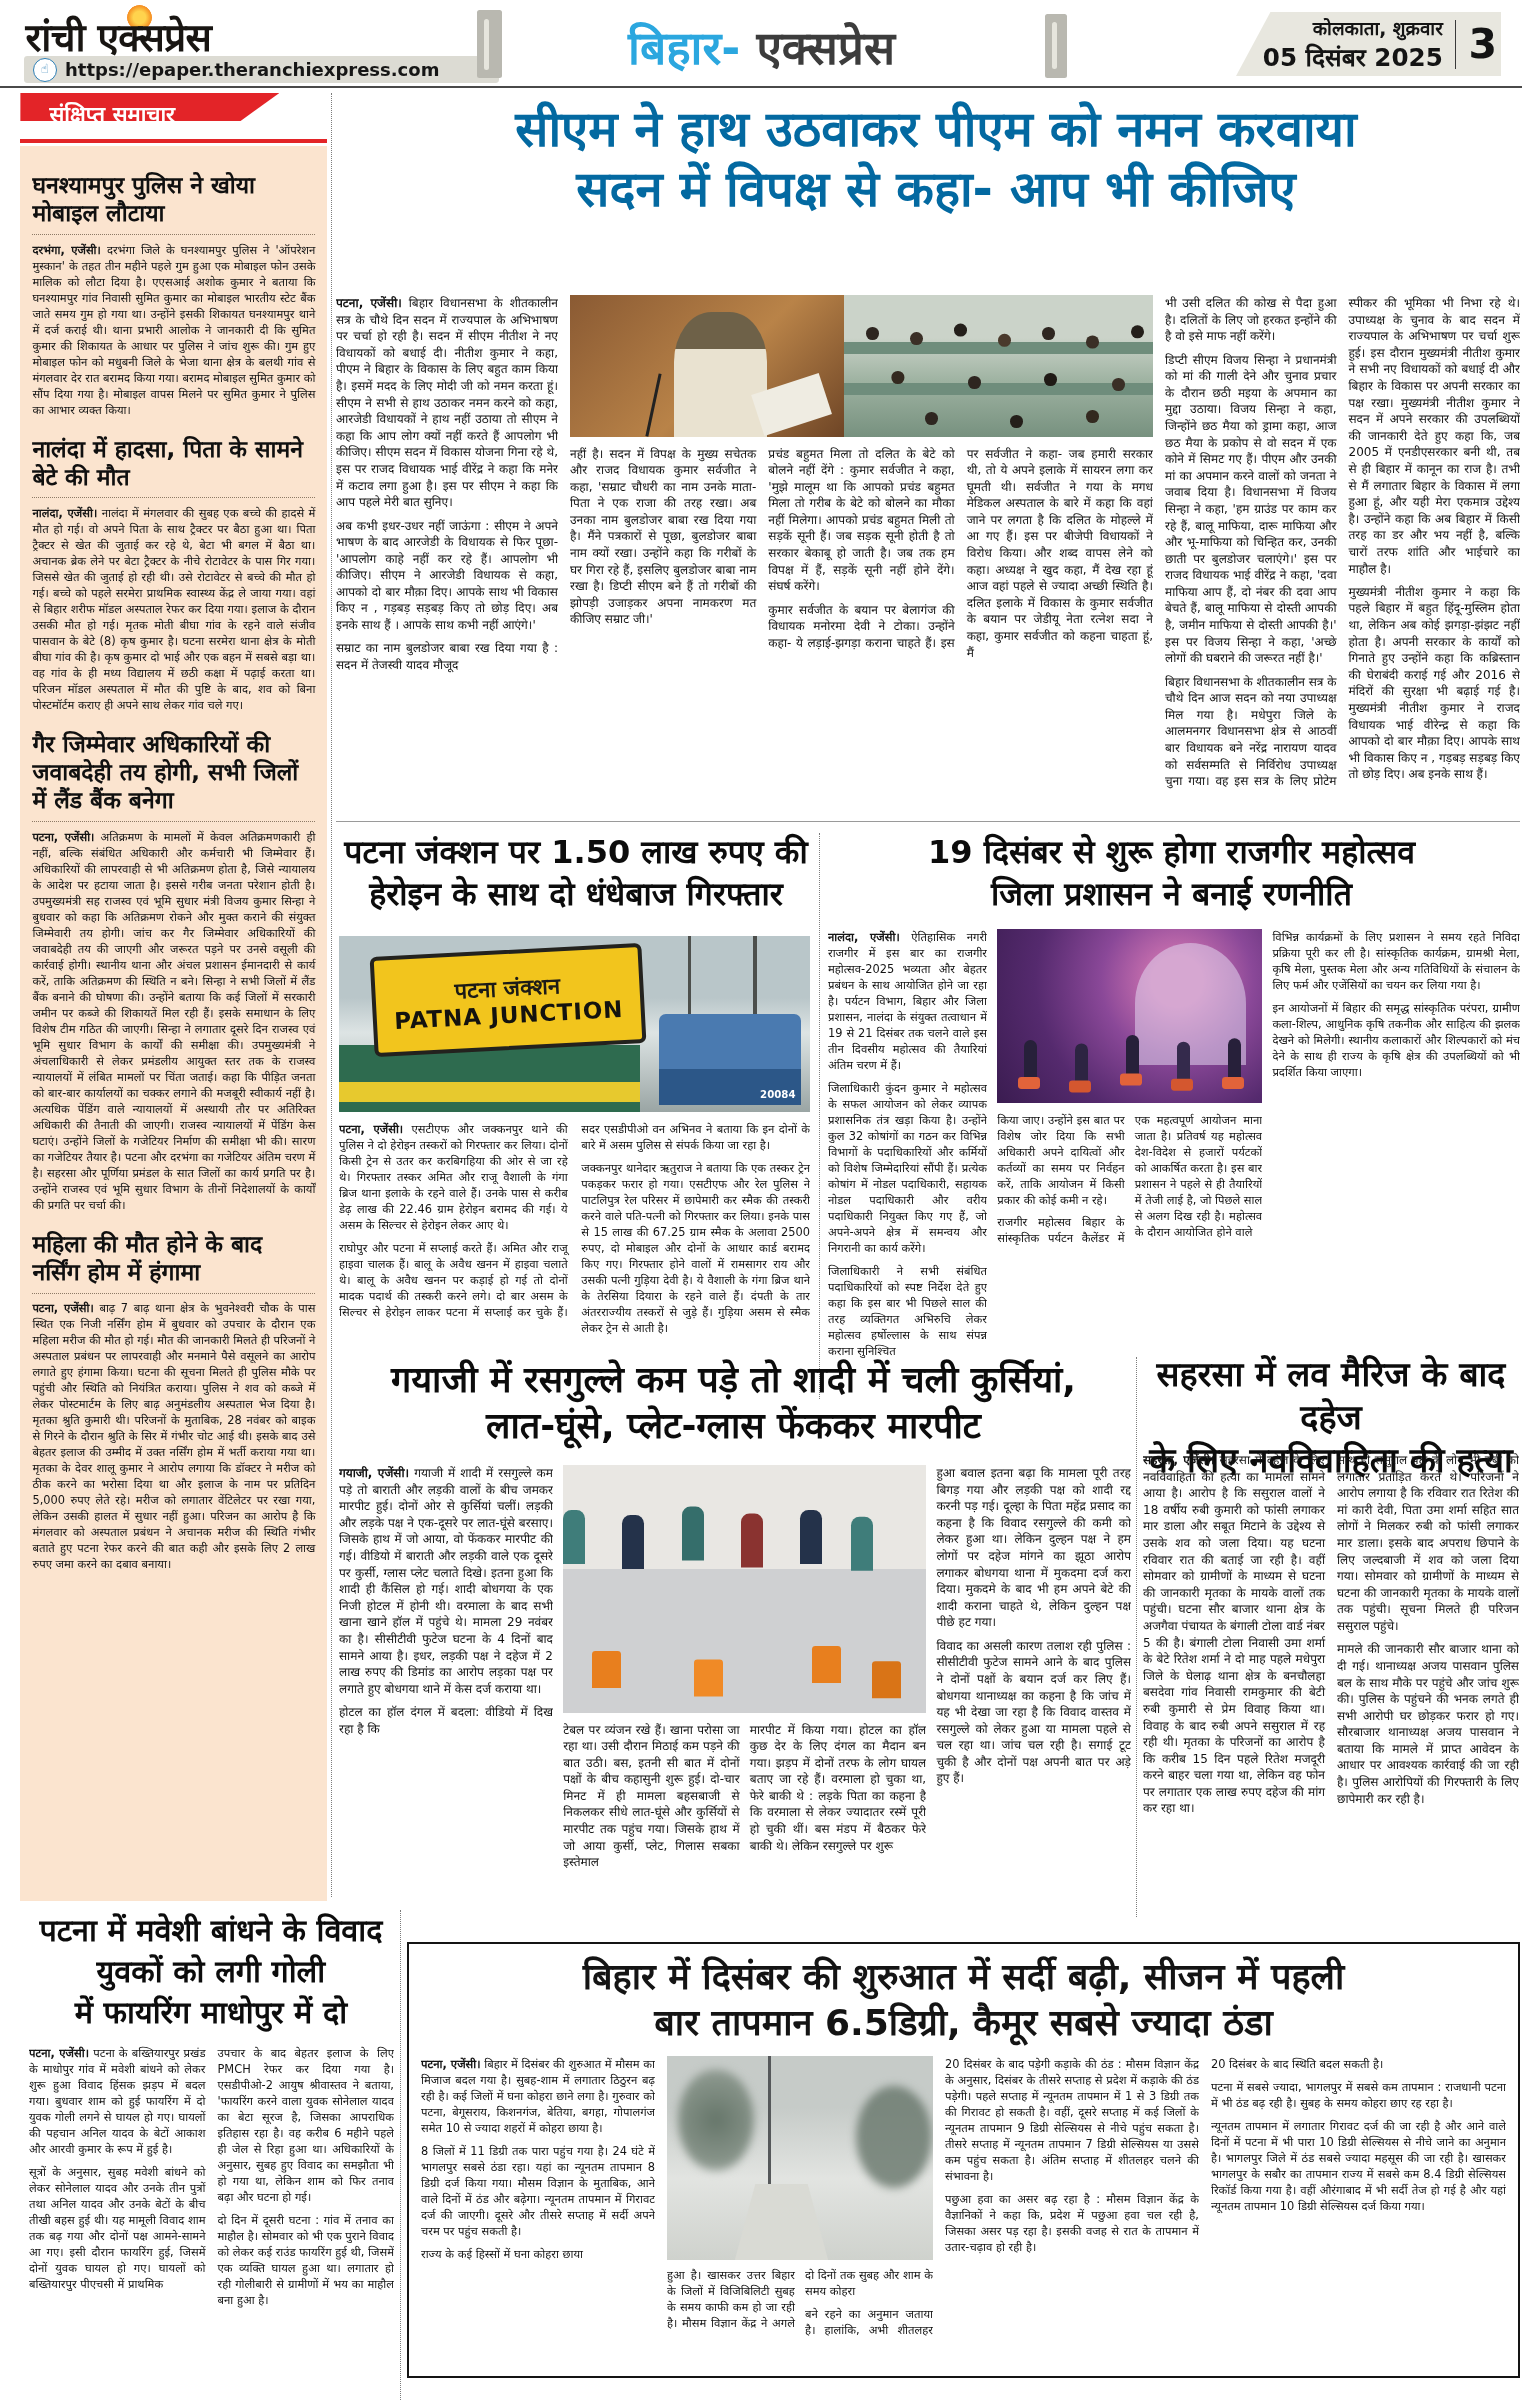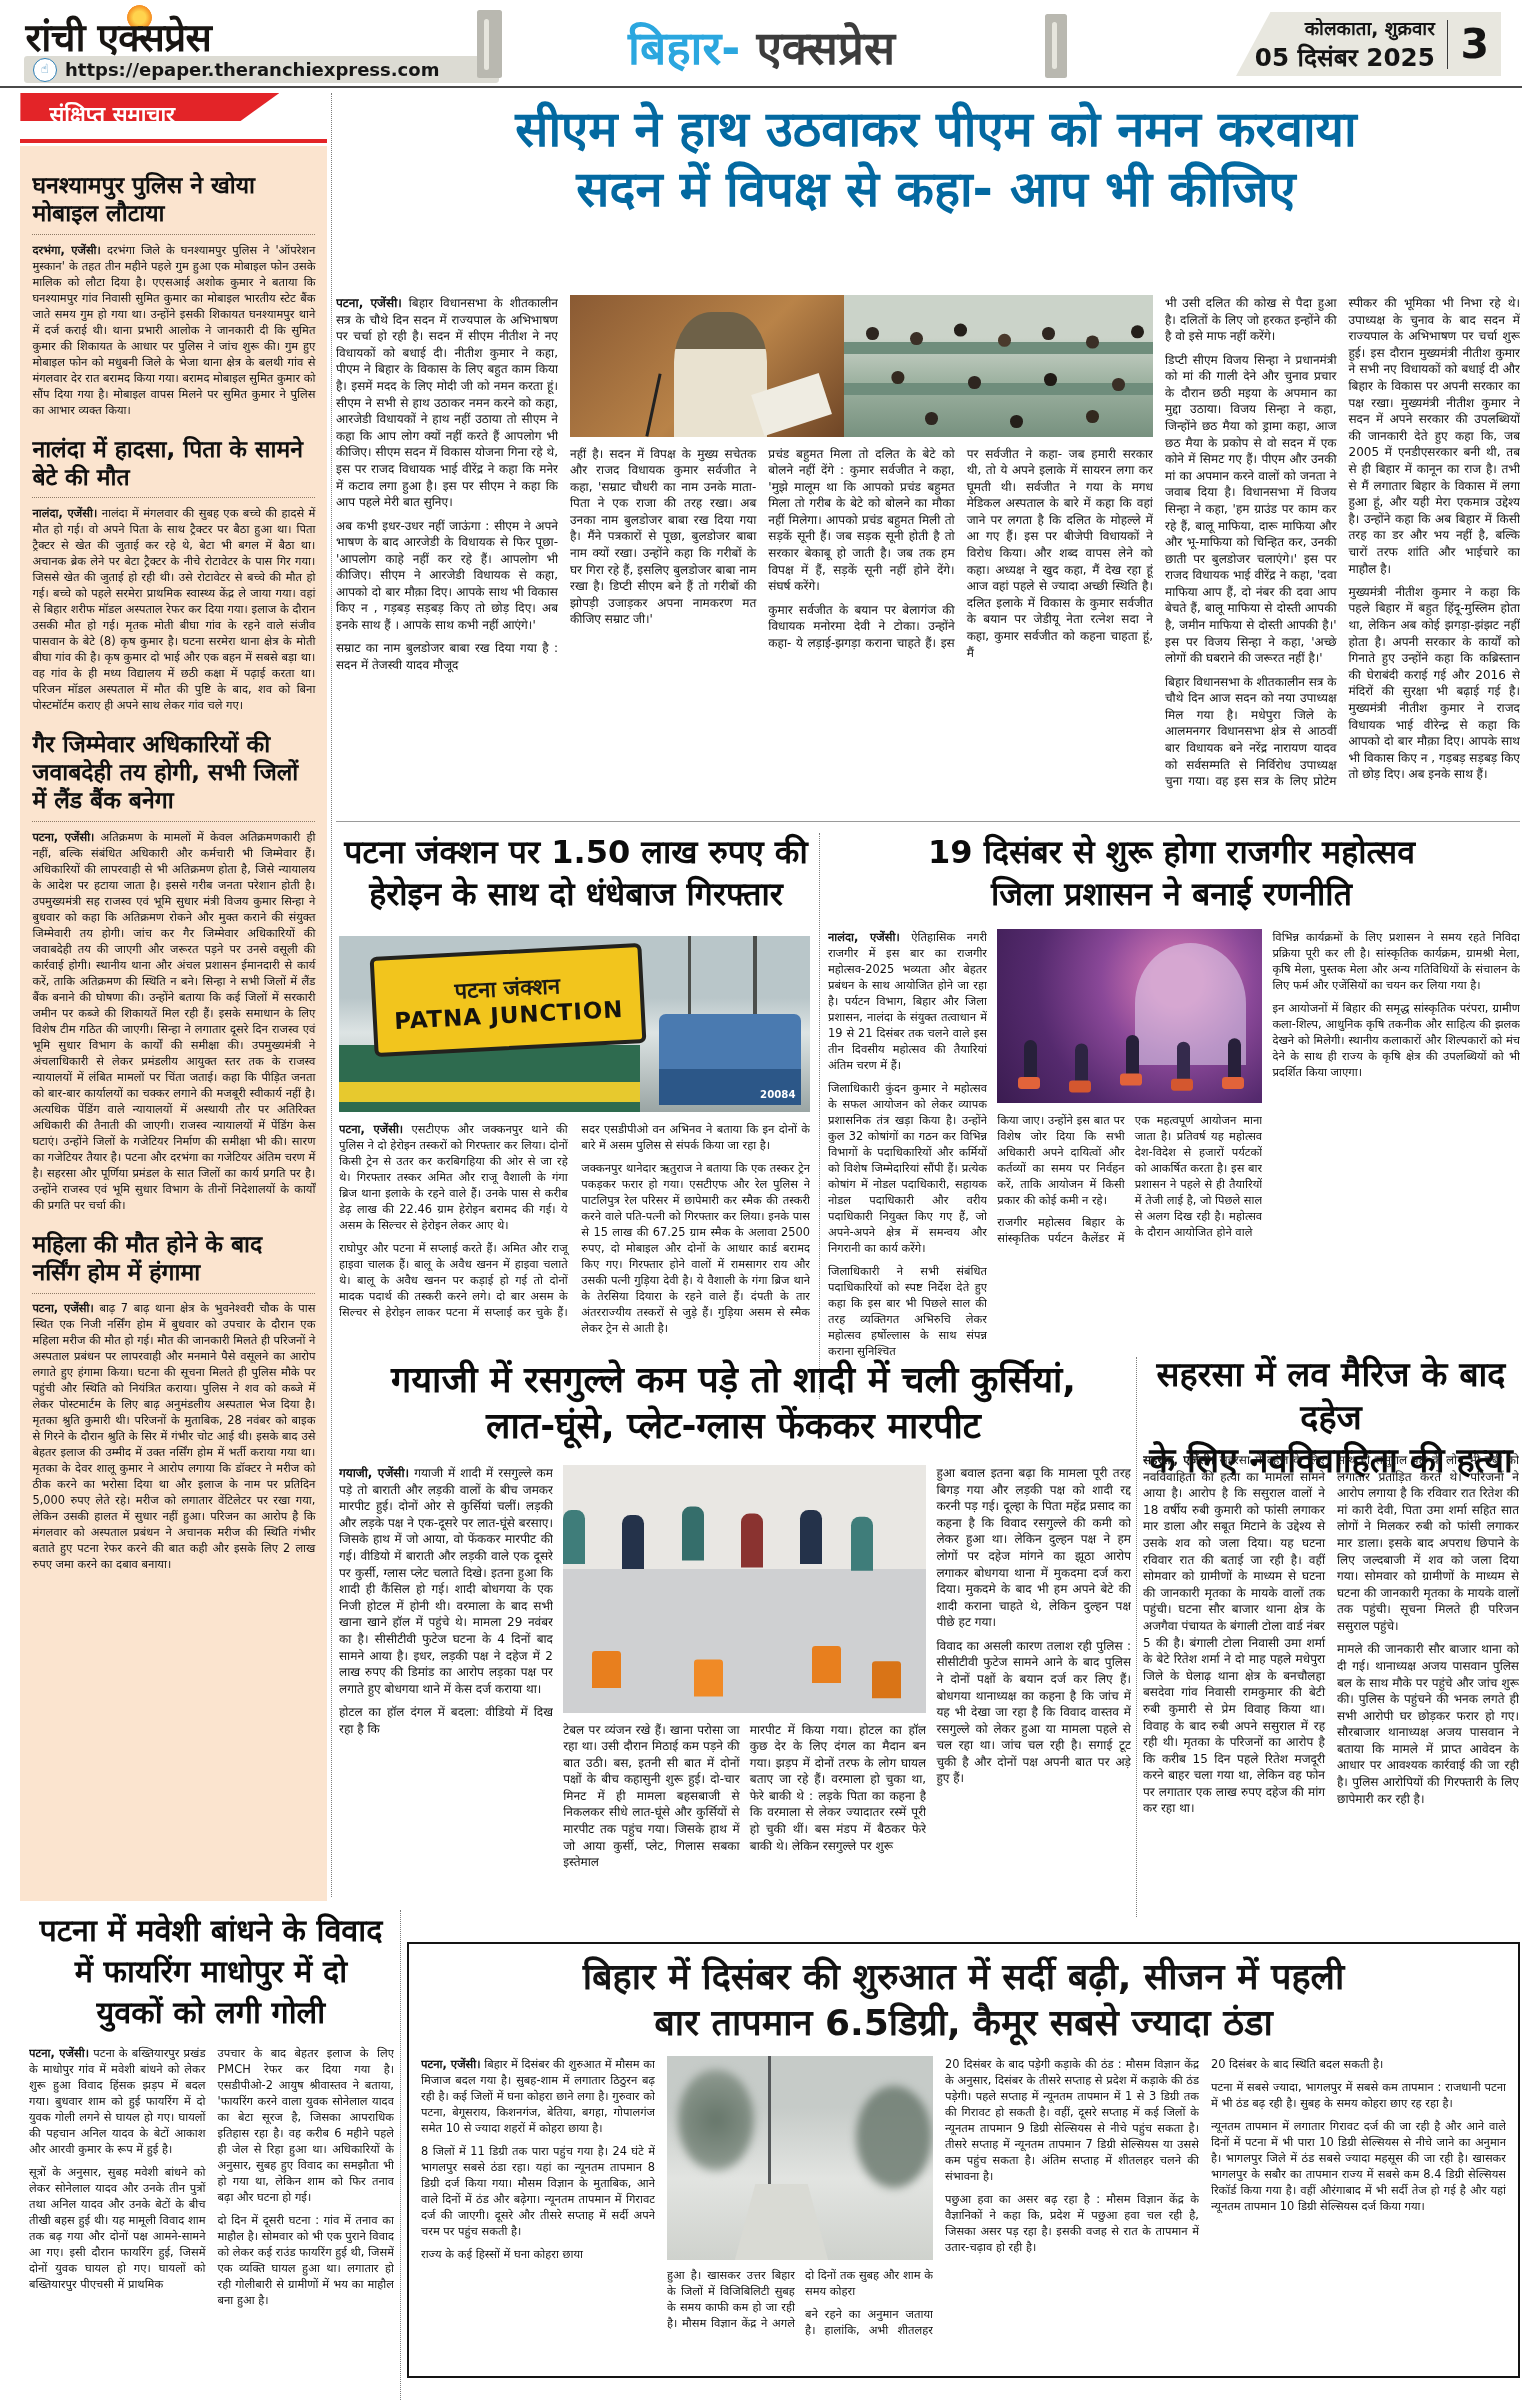--- a/index.html
+++ b/index.html
@@ -14,21 +14,21 @@
   .hand-icon{width:22px;height:22px;border-radius:50%;background:#fff;border:1.7px solid #2e7fb5;color:#2e7fb5;
              font-size:12.7px;line-height:20.4px;text-align:center;flex:0 0 auto;}
   .url-text{font-size:18px;font-weight:800;color:#161616;}
   .masthead{position:absolute;left:0;right:0;top:15.3px;text-align:center;font-size:46px;font-weight:800;}
   .mh-blue{color:#2ba7df;} .mh-dark{color:#3c3c3c;}
   .bracket{position:absolute;background:#b9b8b0;}
   .bracket-l{left:477px;top:10.2px;width:25.4px;height:68px;border-radius:2.5px;}
   .bracket-l::after,.bracket-r::after{content:"";position:absolute;left:6.8px;top:8.5px;bottom:8.5px;width:5.1px;background:#e6e5dd;border-radius:2.5px;}
   .bracket-r{left:1045px;top:13.6px;width:22px;height:64px;border-radius:2.5px;}
   .datebox{position:absolute;right:22px;top:12px;width:265px;height:64px;background:#e8e7df;
-           clip-path:polygon(13% 0,100% 0,100% 100%,0 100%);display:flex;align-items:center;justify-content:flex-end;gap:12px;padding-right:12px;box-sizing:border-box;}
+           clip-path:polygon(13% 0,100% 0,100% 100%,0 100%);display:flex;align-items:center;justify-content:flex-end;gap:12px;padding-right:4px;box-sizing:border-box;}
   .date-lines{text-align:right;}
   .city-day{font-size:18.7px;font-weight:800;}
   .issue-date{font-size:24.6px;font-weight:800;}
   .date-divider{width:1.7px;height:49px;background:#3a3a3a;}
   .page-no{font-size:41px;font-weight:800;}
   .header-rule{position:absolute;left:0;right:0;top:86px;height:1.7px;background:#4a4a4a;}
   
   .sidebar{position:absolute;left:20.4px;top:93px;width:307px;height:1808px;}
   .ribbon{position:absolute;left:0;top:0;width:259px;height:28px;background:#e32428;
           clip-path:polygon(0 0,100% 0,85% 100%,0 100%);color:#fff;font-size:22px;font-weight:800;
@@ -301,22 +301,22 @@
     <div>के लिए नवविवाहिता की हत्या</div>
   </div>
   <div class="dw-text bodytxt">
     <p><b>सहरसा, एजेंसी।</b> <span>सहरसा में दहेज के लिए नवविवाहिता की हत्या का मामला सामने आया है। आरोप है कि ससुराल वालों ने 18 वर्षीय रुबी कुमारी को फांसी लगाकर मार डाला और सबूत मिटाने के उद्देश्य से उसके शव को जला दिया। यह घटना रविवार रात की बताई जा रही है। वहीं सोमवार को ग्रामीणों के माध्यम से घटना की जानकारी मृतका के मायके वालों तक पहुंची। घटना सौर बाजार थाना क्षेत्र के अजगैवा पंचायत के बंगाली टोला वार्ड नंबर 5 की है। बंगाली टोला निवासी उमा शर्मा के बेटे रितेश शर्मा ने दो माह पहले मधेपुरा जिले के घेलाढ़ थाना क्षेत्र के बनचौलहा बसदेवा गांव निवासी रामकुमार की बेटी रुबी कुमारी से प्रेम विवाह किया था। विवाह के बाद रुबी अपने ससुराल में रह रही थी। मृतका के परिजनों का आरोप है कि करीब 15 दिन पहले रितेश मजदूरी करने बाहर चला गया था, लेकिन वह फोन पर लगातार एक लाख रुपए दहेज की मांग कर रहा था।</span></p>
     <p>साथ ही ससुराल पक्ष के लोग भी रुबी को लगातार प्रताड़ित करते थे। परिजनों ने आरोप लगाया है कि रविवार रात रितेश की मां कारी देवी, पिता उमा शर्मा सहित सात लोगों ने मिलकर रुबी को फांसी लगाकर मार डाला। इसके बाद अपराध छिपाने के लिए जल्दबाजी में शव को जला दिया गया। सोमवार को ग्रामीणों के माध्यम से घटना की जानकारी मृतका के मायके वालों तक पहुंची। सूचना मिलते ही परिजन ससुराल पहुंचे।</p>
     <p>मामले की जानकारी सौर बाजार थाना को दी गई। थानाध्यक्ष अजय पासवान पुलिस बल के साथ मौके पर पहुंचे और जांच शुरू की। पुलिस के पहुंचने की भनक लगते ही सभी आरोपी घर छोड़कर फरार हो गए। सौरबाजार थानाध्यक्ष अजय पासवान ने बताया कि मामले में प्राप्त आवेदन के आधार पर आवश्यक कार्रवाई की जा रही है। पुलिस आरोपियों की गिरफ्तारी के लिए छापेमारी कर रही है।</p>
   </div>
 
   <div class="story-h fr-h">
     <div>पटना में मवेशी बांधने के विवाद</div>
+    <div>युवकों को लगी गोली</div>
     <div>में फायरिंग माधोपुर में दो</div>
-    <div>युवकों को लगी गोली</div>
   </div>
   <div class="fr-text bodytxt smalltxt">
     <p><b>पटना, एजेंसी।</b> <span>पटना के बख्तियारपुर प्रखंड के माधोपुर गांव में मवेशी बांधने को लेकर शुरू हुआ विवाद हिंसक झड़प में बदल गया। बुधवार शाम को हुई फायरिंग में दो युवक गोली लगने से घायल हो गए। घायलों की पहचान अनिल यादव के बेटों आकाश और आरवी कुमार के रूप में हुई है।</span></p>
     <p>सूत्रों के अनुसार, सुबह मवेशी बांधने को लेकर सोनेलाल यादव और उनके तीन पुत्रों तथा अनिल यादव और उनके बेटों के बीच तीखी बहस हुई थी। यह मामूली विवाद शाम तक बढ़ गया और दोनों पक्ष आमने-सामने आ गए। इसी दौरान फायरिंग हुई, जिसमें दोनों युवक घायल हो गए। घायलों को बख्तियारपुर पीएचसी में प्राथमिक</p>
     <p>उपचार के बाद बेहतर इलाज के लिए PMCH रेफर कर दिया गया है। एसडीपीओ-2 आयुष श्रीवास्तव ने बताया, 'फायरिंग करने वाला युवक सोनेलाल यादव का बेटा सूरज है, जिसका आपराधिक इतिहास रहा है। वह करीब 6 महीने पहले ही जेल से रिहा हुआ था। अधिकारियों के अनुसार, सुबह हुए विवाद का समझौता भी हो गया था, लेकिन शाम को फिर तनाव बढ़ा और घटना हो गई।</p>
     <p>दो दिन में दूसरी घटना : गांव में तनाव का माहौल है। सोमवार को भी एक पुराने विवाद को लेकर कई राउंड फायरिंग हुई थी, जिसमें एक व्यक्ति घायल हुआ था। लगातार हो रही गोलीबारी से ग्रामीणों में भय का माहौल बना हुआ है।</p>
   </div>
   <div class="vdots" style="left:400px;top:1910px;height:490px;"></div>
 
   <div class="weather">

